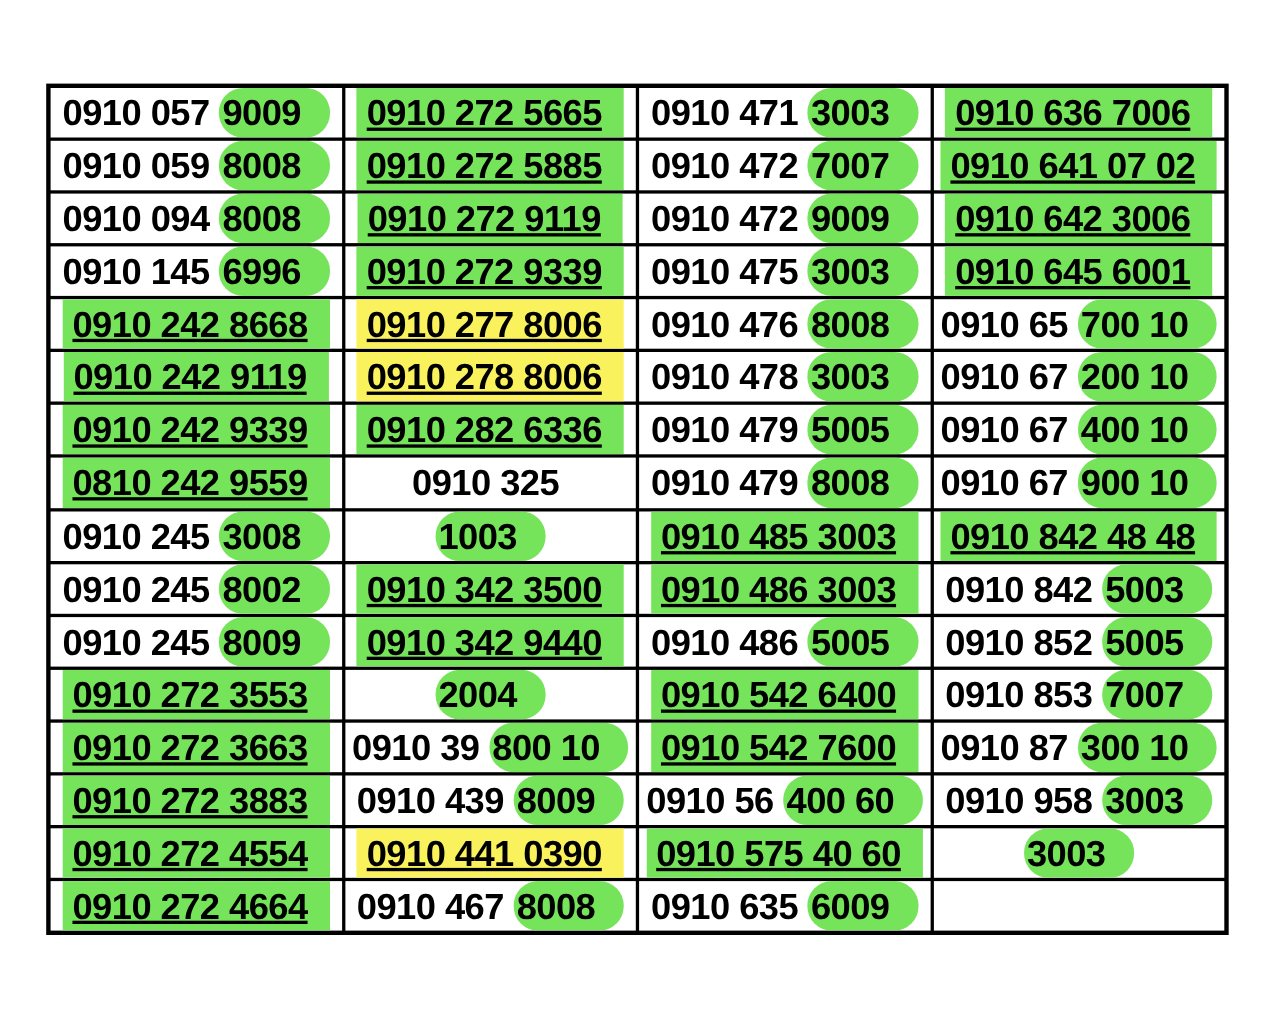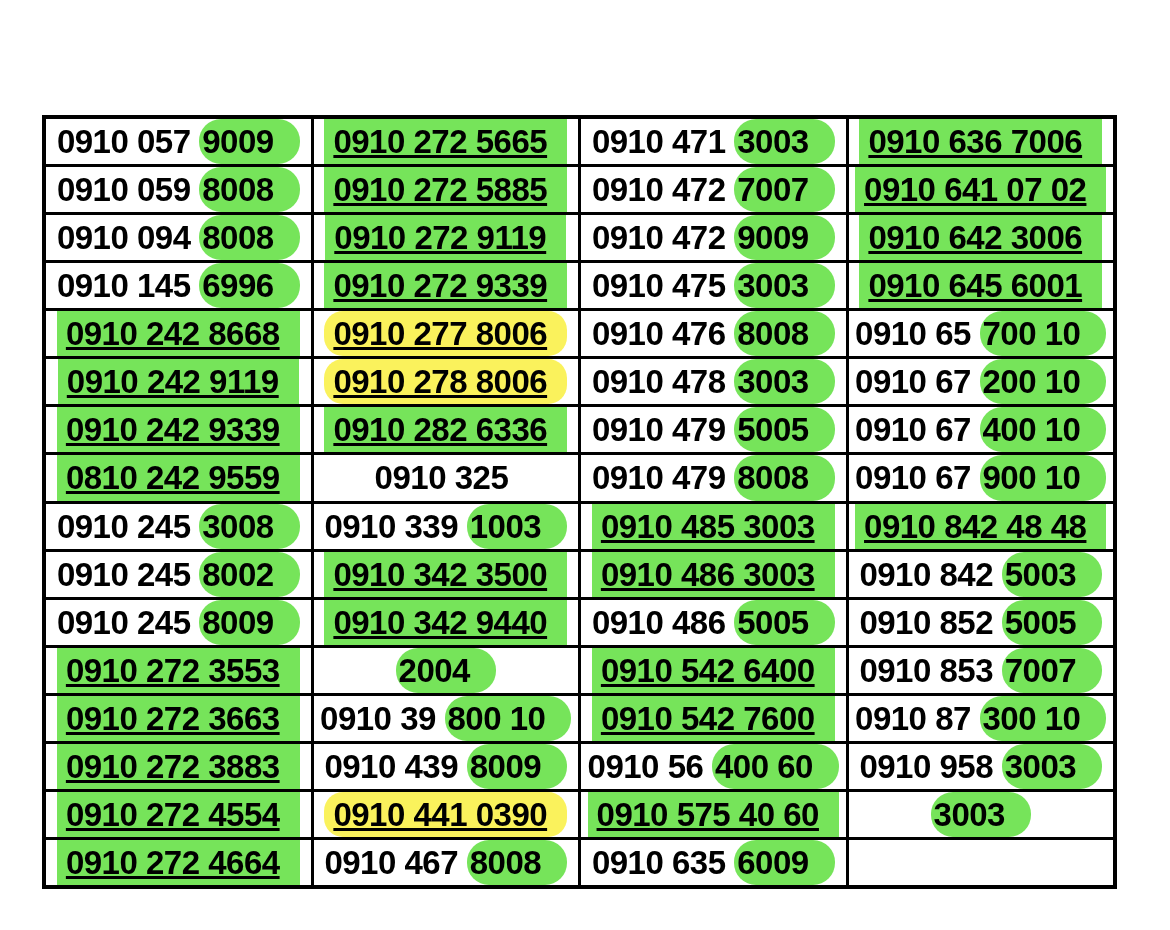--- a/index.html
+++ b/index.html
@@ -5,33 +5,33 @@
   html,body{margin:0;padding:0;}
   body{
     width:1170px;height:930px;background:#ffffff;position:relative;
     font-family:"Liberation Sans",sans-serif;
   }
   .grid{
     position:absolute;left:42px;top:76px;width:1075px;height:774px;
     background:#000;display:grid;
     grid-template-columns:repeat(4,1fr);
     grid-template-rows:repeat(16,1fr);
-    gap:3px;padding:4px;box-sizing:border-box;margin-top:39px;
+    gap:3px;padding:4px;box-sizing:border-box;
   }
   .cell{
     background:#fff;display:flex;align-items:stretch;justify-content:center;
     overflow:hidden;
   }
   .txt{
     display:flex;align-items:center;white-space:pre;
     font-weight:700;font-size:33px;letter-spacing:-0.5px;color:#000;
     line-height:1;
   }
   .hl.green{background:var(--hl-green,#76E45A);}
-  .hl.yellow{background:var(--hl-yellow,#FAF25C);border-radius:19px;}
+  .hl.yellow{background:var(--hl-yellow,#FAF25C);}
   .hl.full{padding:0 20px 0 9px;text-decoration:underline;}
   .hl.tail{padding:0 26px 0 3px;border-radius:22px;}
 </style>
 </head>
 <body>
 
 <div class="grid">
     <div class="cell">
       <span class="txt">0910 057 </span>
       <span class="txt hl green tail">9009</span>
@@ -142,21 +142,20 @@
     </div>
     <div class="cell">
       <span class="txt">0910 67 </span>
       <span class="txt hl green tail">900 10</span>
     </div>
     <div class="cell">
       <span class="txt">0910 245 </span>
       <span class="txt hl green tail">3008</span>
     </div>
     <div class="cell">
-      <span class="txt">0910 339 </span>
       <span class="txt hl green tail">1003</span>
     </div>
     <div class="cell">
       <span class="txt hl green full">0910 485 3003</span>
     </div>
     <div class="cell">
       <span class="txt hl green full">0910 842 48 48</span>
     </div>
     <div class="cell">
       <span class="txt">0910 245 </span>

